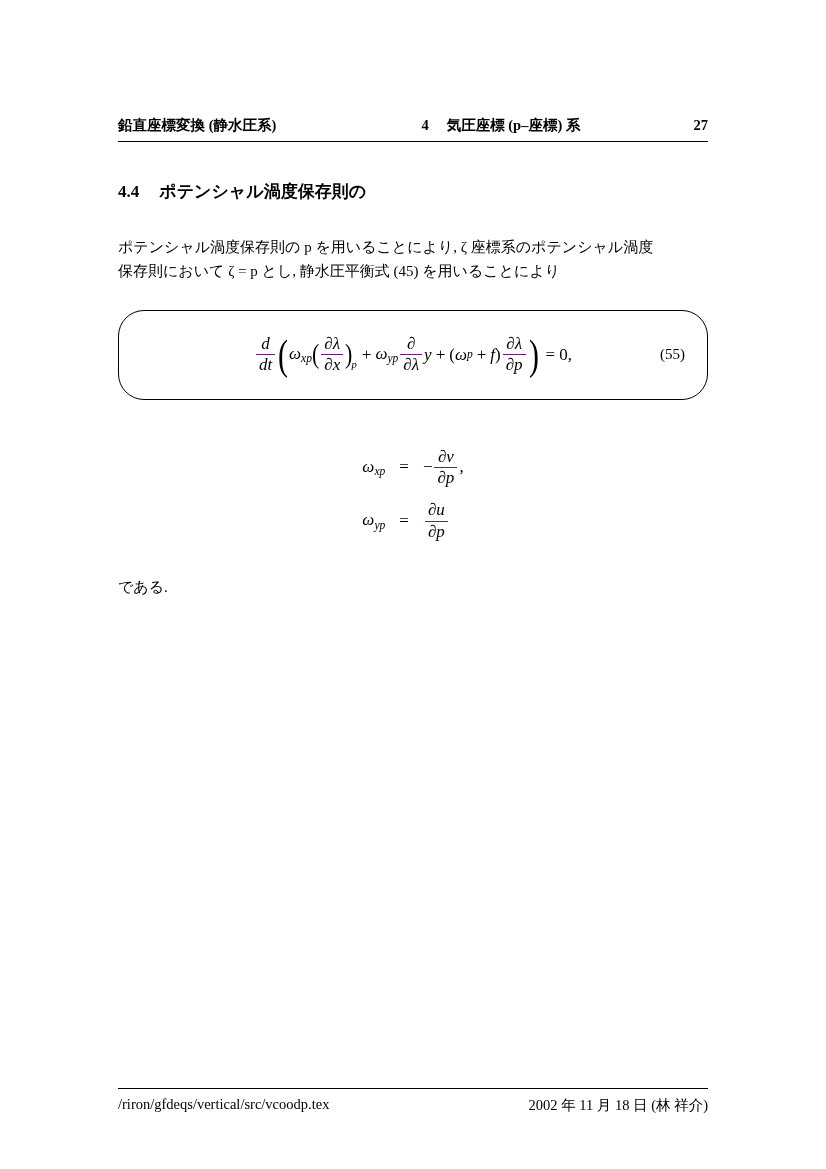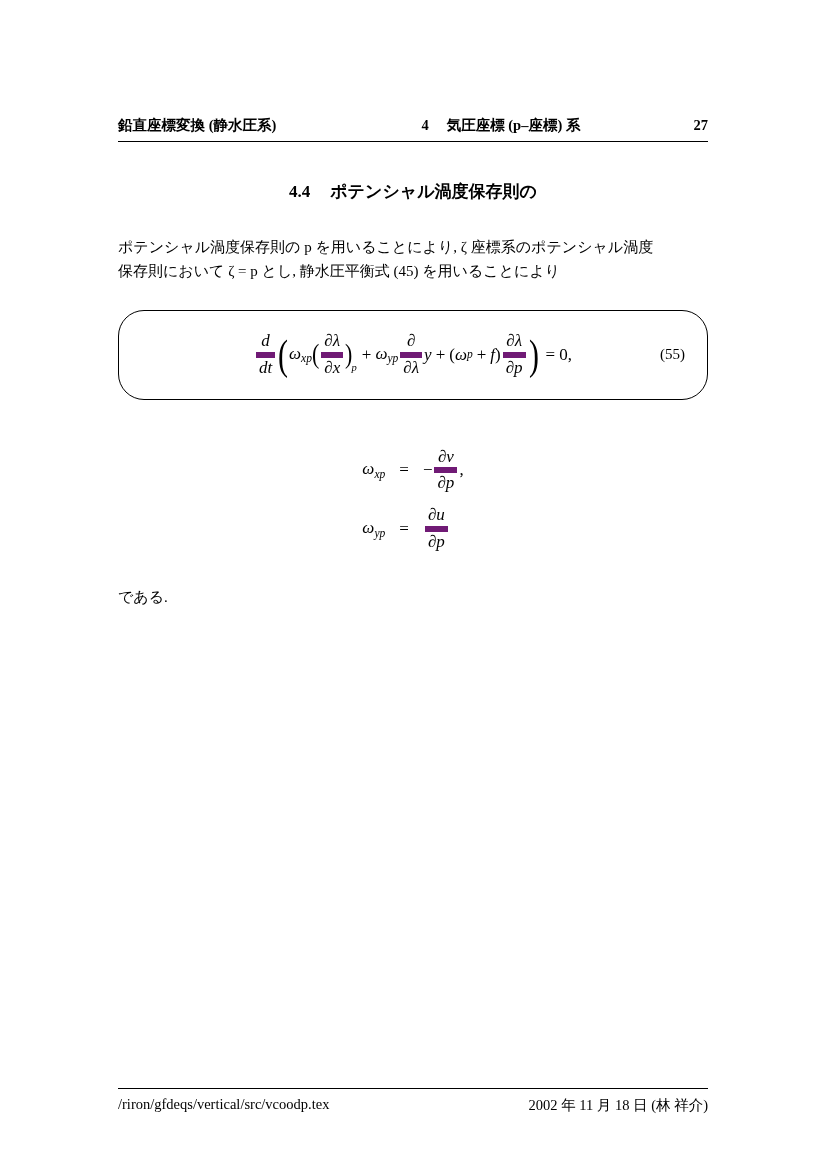--- a/index.html
+++ b/index.html
@@ -51,21 +51,20 @@
     width: 100%;
   }
 
   
   .section-heading {
     margin-top: 38px;
     font-weight: bold;
     font-size: 17px;
     display: flex;
     align-items: baseline;
-    justify-content: center;
   }
   .section-heading .num { margin-right: 20px; }
 
   
   .para {
     margin-top: 32px;
     font-size: 15px;
     line-height: 1.62;
     text-align: justify;
   }
@@ -108,21 +107,21 @@
   .up { font-style: normal; }
   .frac {
     display: inline-flex;
     flex-direction: column;
     align-items: center;
     vertical-align: middle;
     margin: 0 2px;
     line-height: 1.08;
   }
   .frac .nume { padding: 0 3px 1px 3px; }
-  .frac .deno { padding: 1px 3px 0 3px; border-top: 6px solid #701a75; }
+  .frac .deno { padding: 1px 3px 0 3px; border-top: 1px solid #701a75; }
   .sub {
     font-size: 0.68em;
     vertical-align: -0.32em;
     display: inline-block;
     font-style: italic;
   }
   .paren-big {
     font-size: 2.45em;
     font-style: normal;
     display: inline-block;

